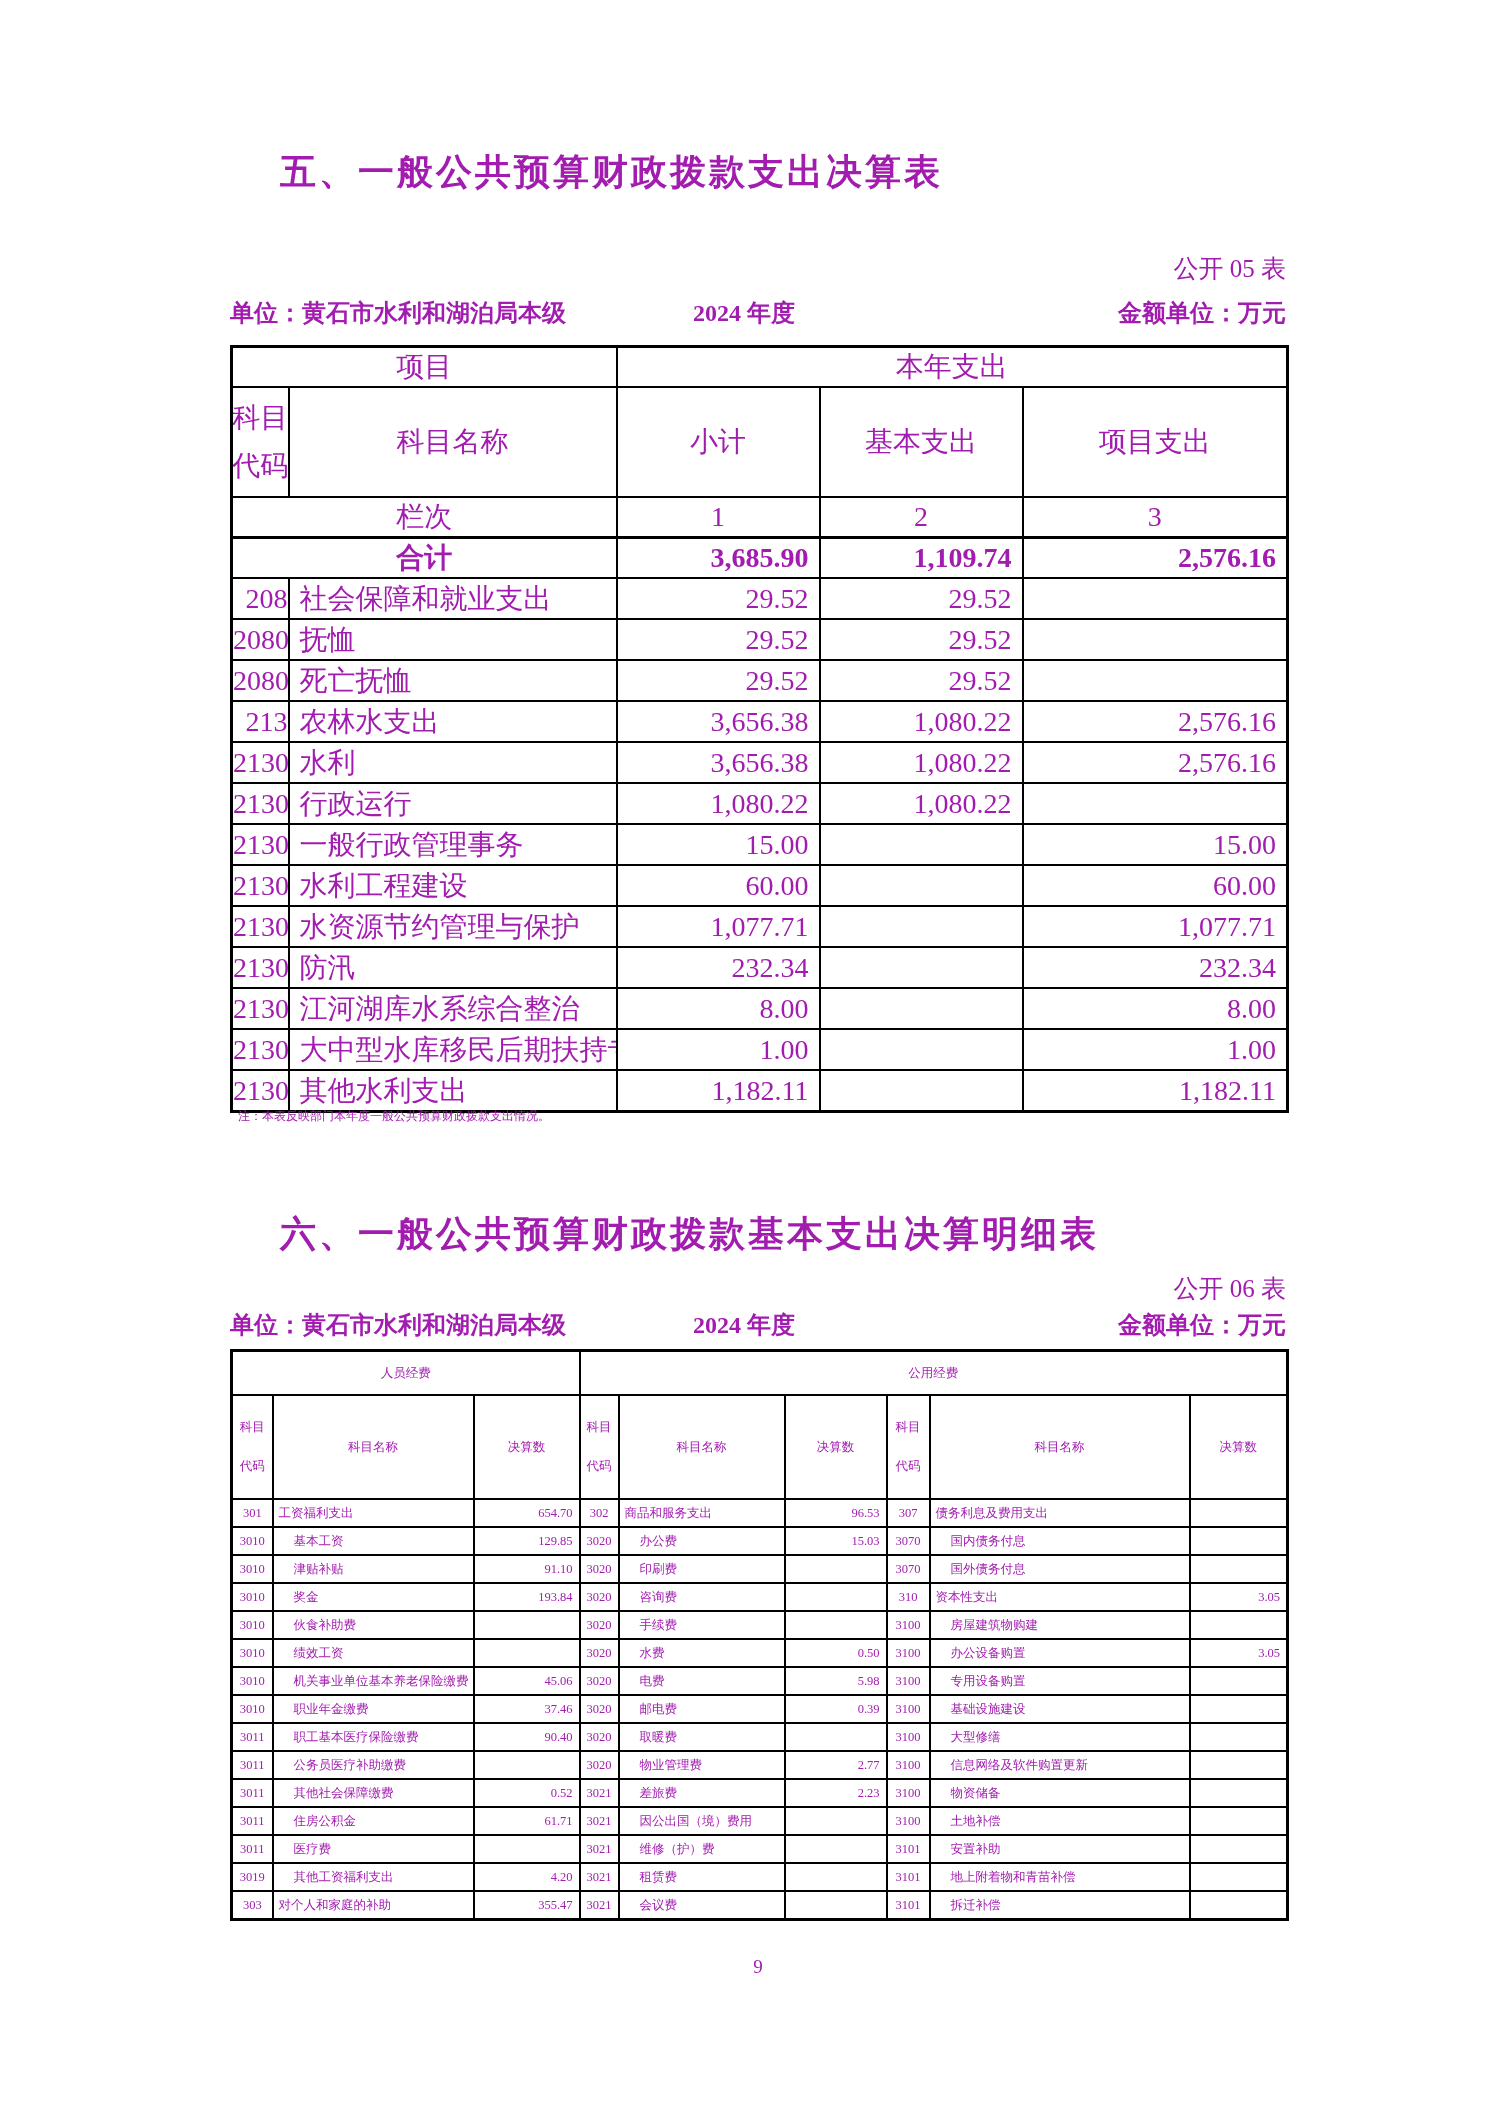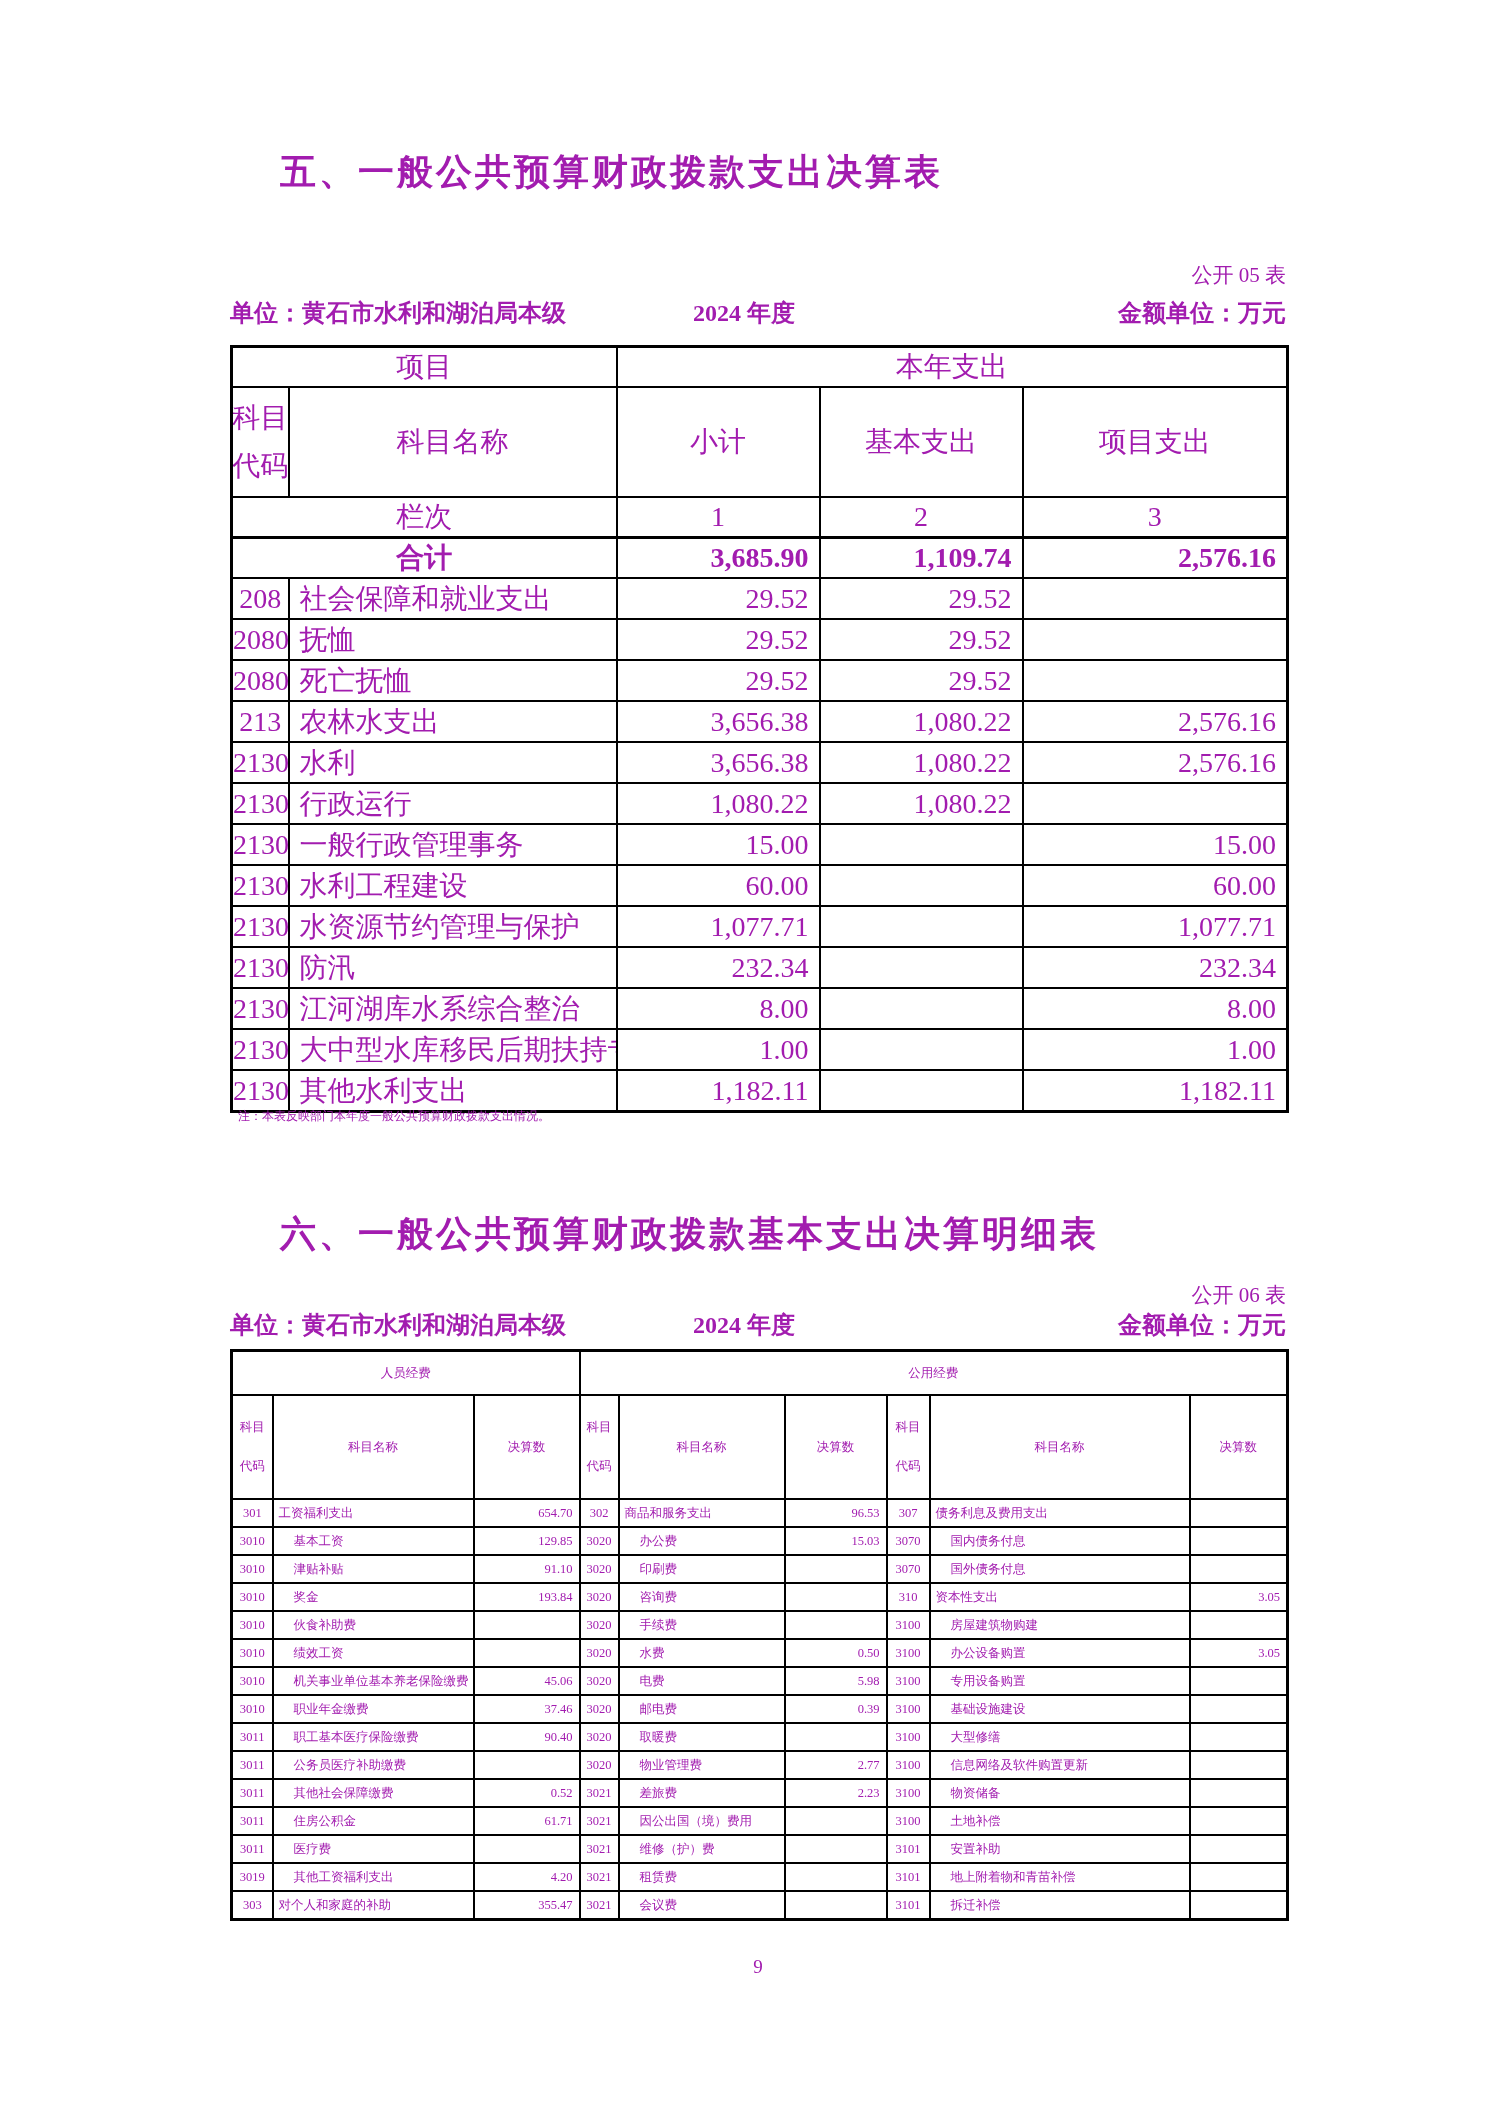--- a/index.html
+++ b/index.html
@@ -13,21 +13,21 @@
     overflow:hidden;
   }
   .doc-title{
     position:absolute;left:280px;
     font-family:"Liberation Sans","DejaVu Sans",sans-serif;
     font-weight:bold;font-size:36px;letter-spacing:3px;
     white-space:nowrap;
   }
   .pub-label{
     position:absolute;right:202px;
-    font-size:21px;white-space:nowrap;margin-top:9px;
+    font-size:25px;white-space:nowrap;
   }
   .subtitle{
     position:absolute;left:230px;width:1056px;
     font-size:24px;font-weight:bold;white-space:nowrap;
   }
   .subtitle .year{position:absolute;left:463px;top:0;}
   .subtitle .amount{position:absolute;right:0;top:0;}
   table.fin{
     position:absolute;left:230px;width:1056px;
     border-collapse:collapse;table-layout:fixed;
@@ -40,21 +40,21 @@
     overflow:hidden;white-space:nowrap;
   }
   
   .t5{font-size:28px;}
   .t5 thead tr.h1 th{height:28px;text-align:center;}
   .t5 thead tr.h2 th{height:108px;text-align:center;vertical-align:middle;}
   .t5 thead tr.h3 th{height:30px;text-align:center;border-bottom:3px solid #000;}
   .t5 .codehead{display:flex;flex-direction:column;justify-content:space-evenly;height:108px;align-items:center;}
   .t5 tr.total td{height:34px;font-weight:bold;}
   .t5 tbody td{height:39px;}
-  .t5 td.code{text-align:center;}
+  .t5 td.code{text-align:right;}
   .t5 td.name{text-align:left;padding-left:10px;}
   .t5 td.num{text-align:right;padding-right:10px;}
   .t5 td.lab{text-align:center;}
   
   .t6{font-size:12.5px;}
   .t6 thead tr.h1 th{height:42px;text-align:center;}
   .t6 thead tr.h2 th{height:102px;text-align:center;vertical-align:middle;}
   .t6 .codehead{display:flex;flex-direction:column;justify-content:space-evenly;height:102px;align-items:center;}
   .t6 tbody td{height:26px;}
   .t6 td.code{text-align:center;}

